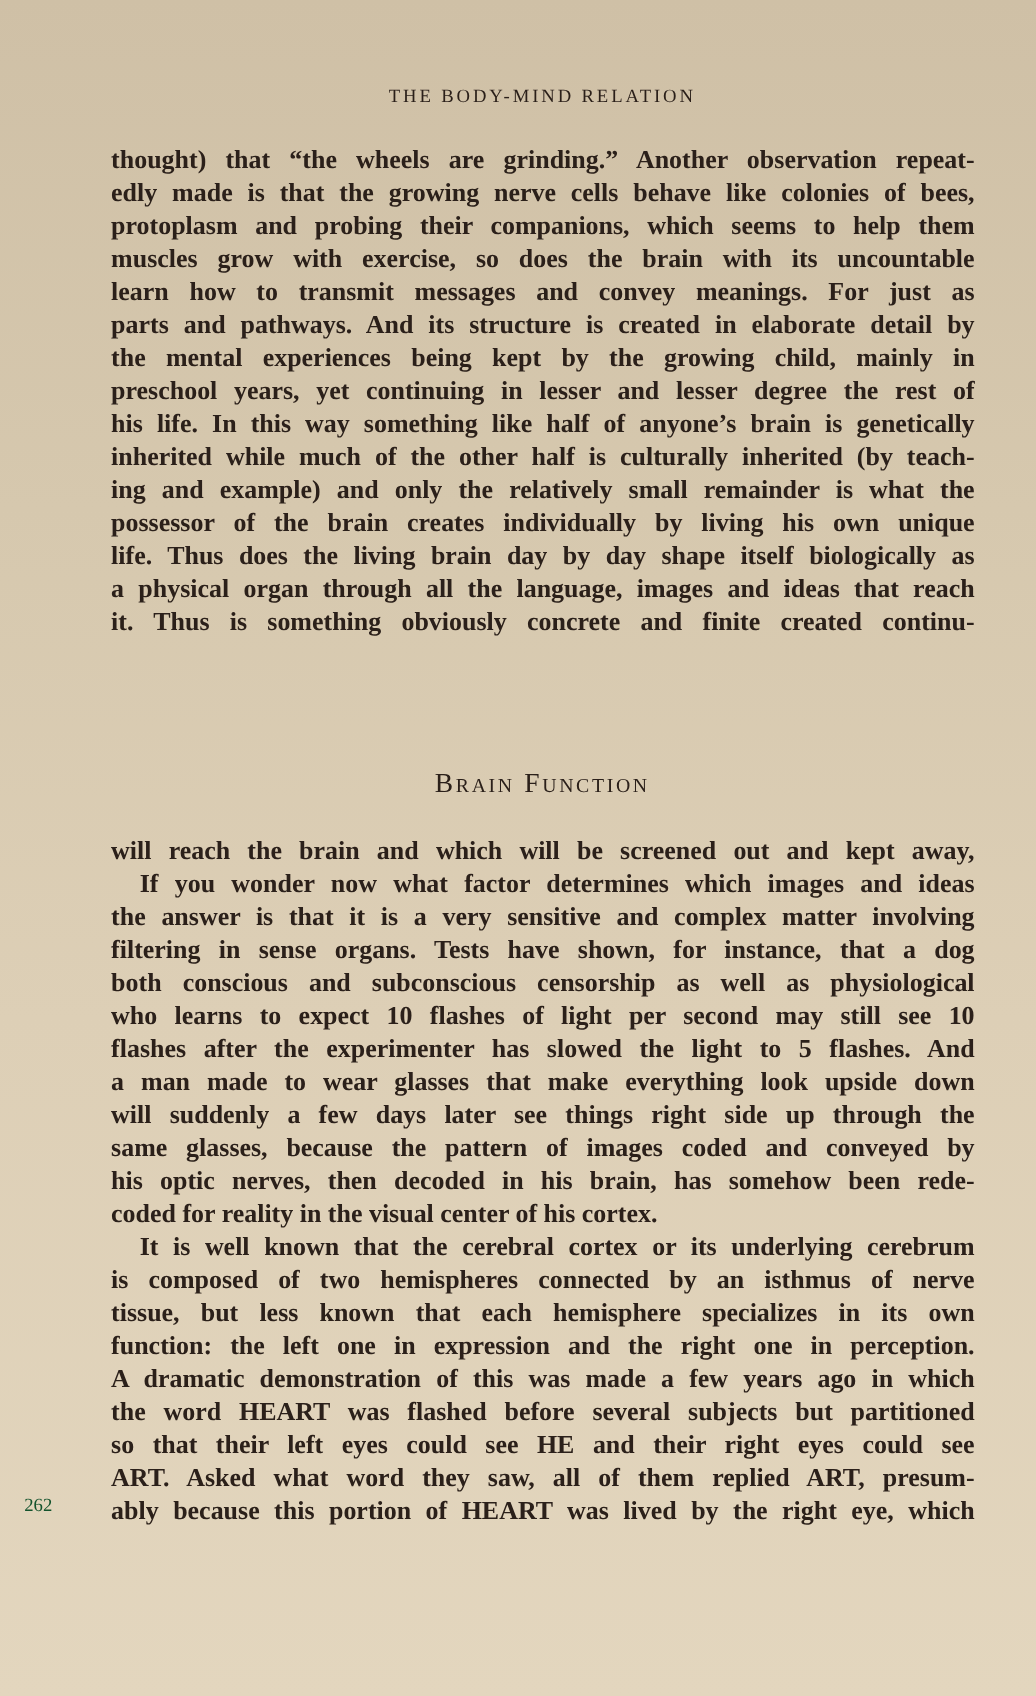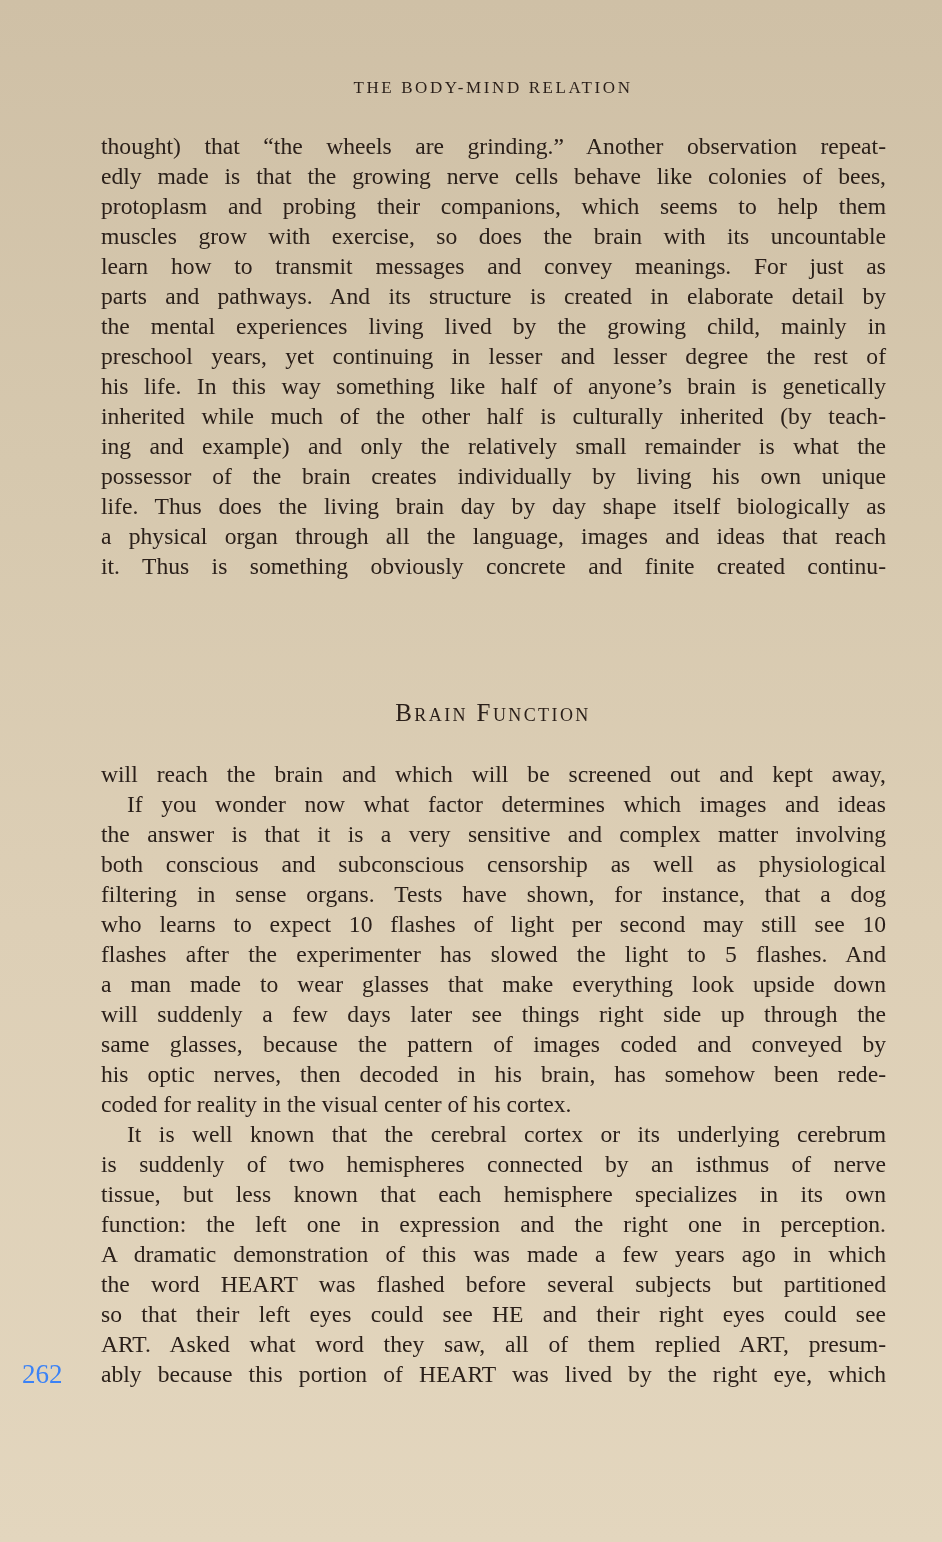--- a/index.html
+++ b/index.html
@@ -23,20 +23,21 @@
       color: #2a1f19;
     }
     .body-text {
       position: absolute;
       left: 101px;
       width: 785px;
       font-size: 23.6px;
       line-height: 30px;
       text-align: justify;
       color: #2b201a;
+      font-weight: bold;
     }
     .body-text .line {
       display: block;
       text-align: justify;
       text-align-last: justify;
       white-space: nowrap;
       height: 30px;
     }
     .body-text .line.last {
       text-align-last: left;
@@ -54,69 +55,69 @@
       text-align: center;
       font-size: 25px;
       letter-spacing: 2.4px;
       font-variant: small-caps;
       color: #2b201a;
     }
     .page-number {
       position: absolute;
       top: 1359px;
       left: 22px;
-      font-size: 27px;
-      color: #3b82f6;
+      font-size: 17px;
+      color: #14532d;
     }
   </style>
 </head>
 <body>
 
 <div class="running-head">THE BODY-MIND RELATION</div>
 
 <div class="body-text block-1">
   <div>
     <span class="line">thought) that “the wheels are grinding.”  Another observation repeat-</span>
     <span class="line">edly made is that the growing nerve cells behave like colonies of bees,</span>
     <span class="line">protoplasm and probing their companions, which seems to help them</span>
     <span class="line">muscles grow with exercise, so does the brain with its uncountable</span>
     <span class="line">learn how to transmit messages and convey meanings.  For just as</span>
     <span class="line">parts and pathways.  And its structure is created in elaborate detail by</span>
-    <span class="line">the mental experiences living lived by the growing child, mainly in</span>
+    <span class="line">the mental experiences being kept by the growing child, mainly in</span>
     <span class="line">preschool years, yet continuing in lesser and lesser degree the rest of</span>
     <span class="line">his life.  In this way something like half of anyone’s brain is genetically</span>
     <span class="line">inherited while much of the other half is culturally inherited (by teach-</span>
     <span class="line">ing and example) and only the relatively small remainder is what the</span>
     <span class="line">possessor of the brain creates individually by living his own unique</span>
     <span class="line">life.  Thus does the living brain day by day shape itself biologically as</span>
     <span class="line">a physical organ through all the language, images and ideas that reach</span>
     <span class="line">it.  Thus is something obviously concrete and finite created continu-</span>
   </div>
 </div>
 
 <div class="section-heading">Brain Function</div>
 
 <div class="body-text block-2">
   <div>
     <span class="line">will reach the brain and which will be screened out and kept away,</span>
     <span class="line indent">If you wonder now what factor determines which images and ideas</span>
     <span class="line">the answer is that it is a very sensitive and complex matter involving</span>
+    <span class="line">filtering in sense organs.  Tests have shown, for instance, that a dog</span>
     <span class="line">both conscious and subconscious censorship as well as physiological</span>
-    <span class="line">filtering in sense organs.  Tests have shown, for instance, that a dog</span>
     <span class="line">who learns to expect 10 flashes of light per second may still see 10</span>
     <span class="line">flashes after the experimenter has slowed the light to 5 flashes.  And</span>
     <span class="line">a man made to wear glasses that make everything look upside down</span>
     <span class="line">will suddenly a few days later see things right side up through the</span>
     <span class="line">same glasses, because the pattern of images coded and conveyed by</span>
     <span class="line">his optic nerves, then decoded in his brain, has somehow been rede-</span>
     <span class="line last">coded for reality in the visual center of his cortex.</span>
   </div>
   <div>
     <span class="line indent">It is well known that the cerebral cortex or its underlying cerebrum</span>
-    <span class="line">is suddenly of two hemispheres connected by an isthmus of nerve</span>
+    <span class="line">is composed of two hemispheres connected by an isthmus of nerve</span>
     <span class="line">tissue, but less known that each hemisphere specializes in its own</span>
     <span class="line">function: the left one in expression and the right one in perception.</span>
     <span class="line">A dramatic demonstration of this was made a few years ago in which</span>
     <span class="line">the word HEART was flashed before several subjects but partitioned</span>
     <span class="line">so that their left eyes could see HE and their right eyes could see</span>
     <span class="line">ART.  Asked what word they saw, all of them replied ART, presum-</span>
     <span class="line">ably because this portion of HEART was lived by the right eye, which</span>
   </div>
 </div>
 

